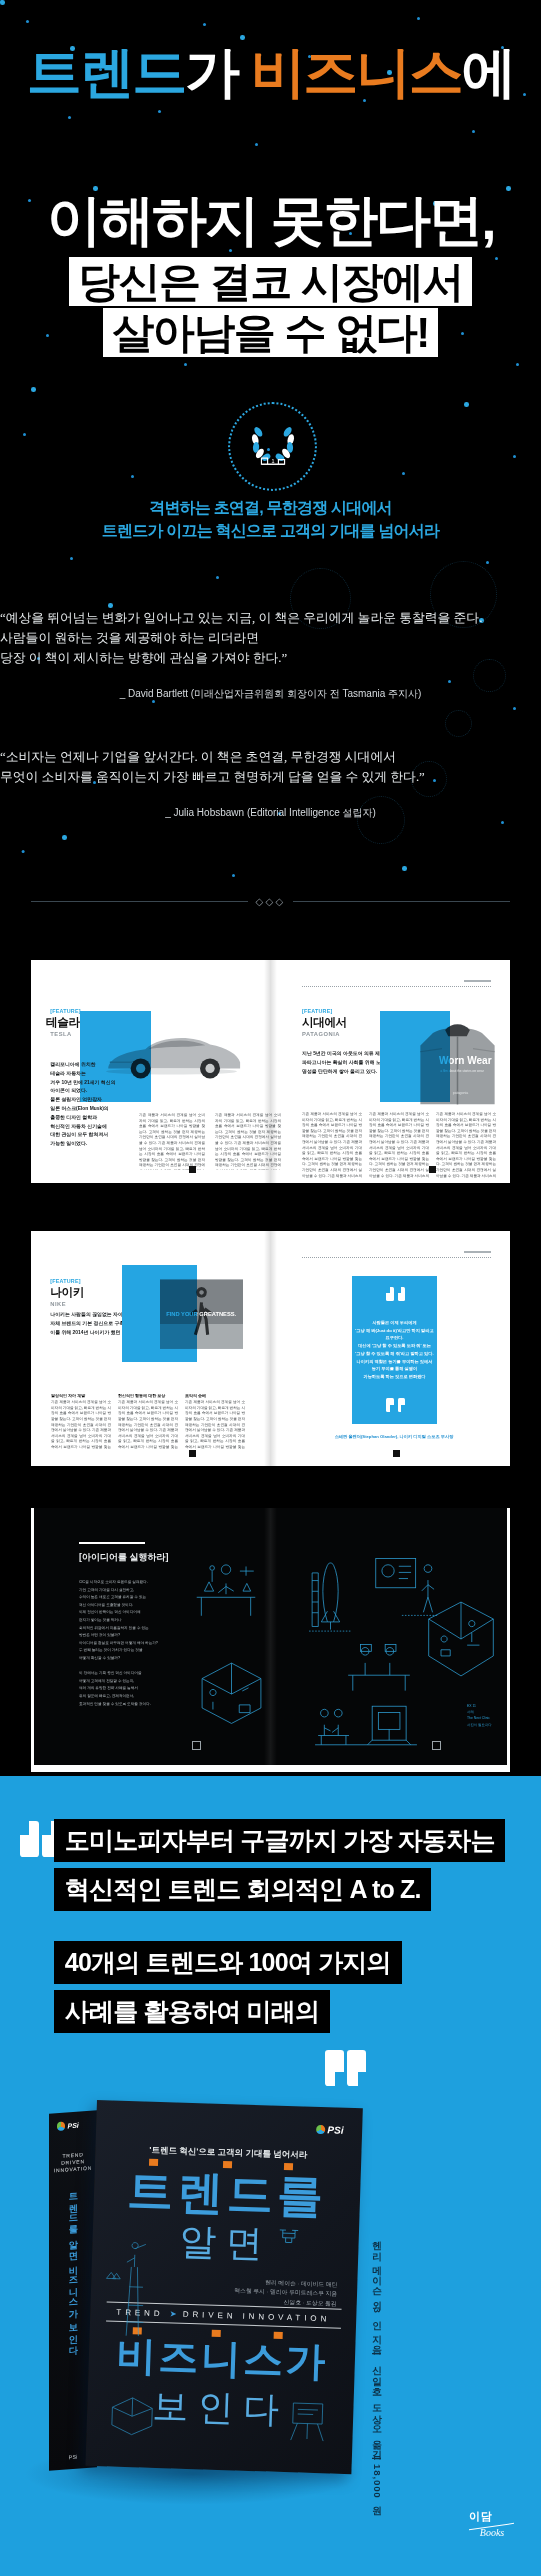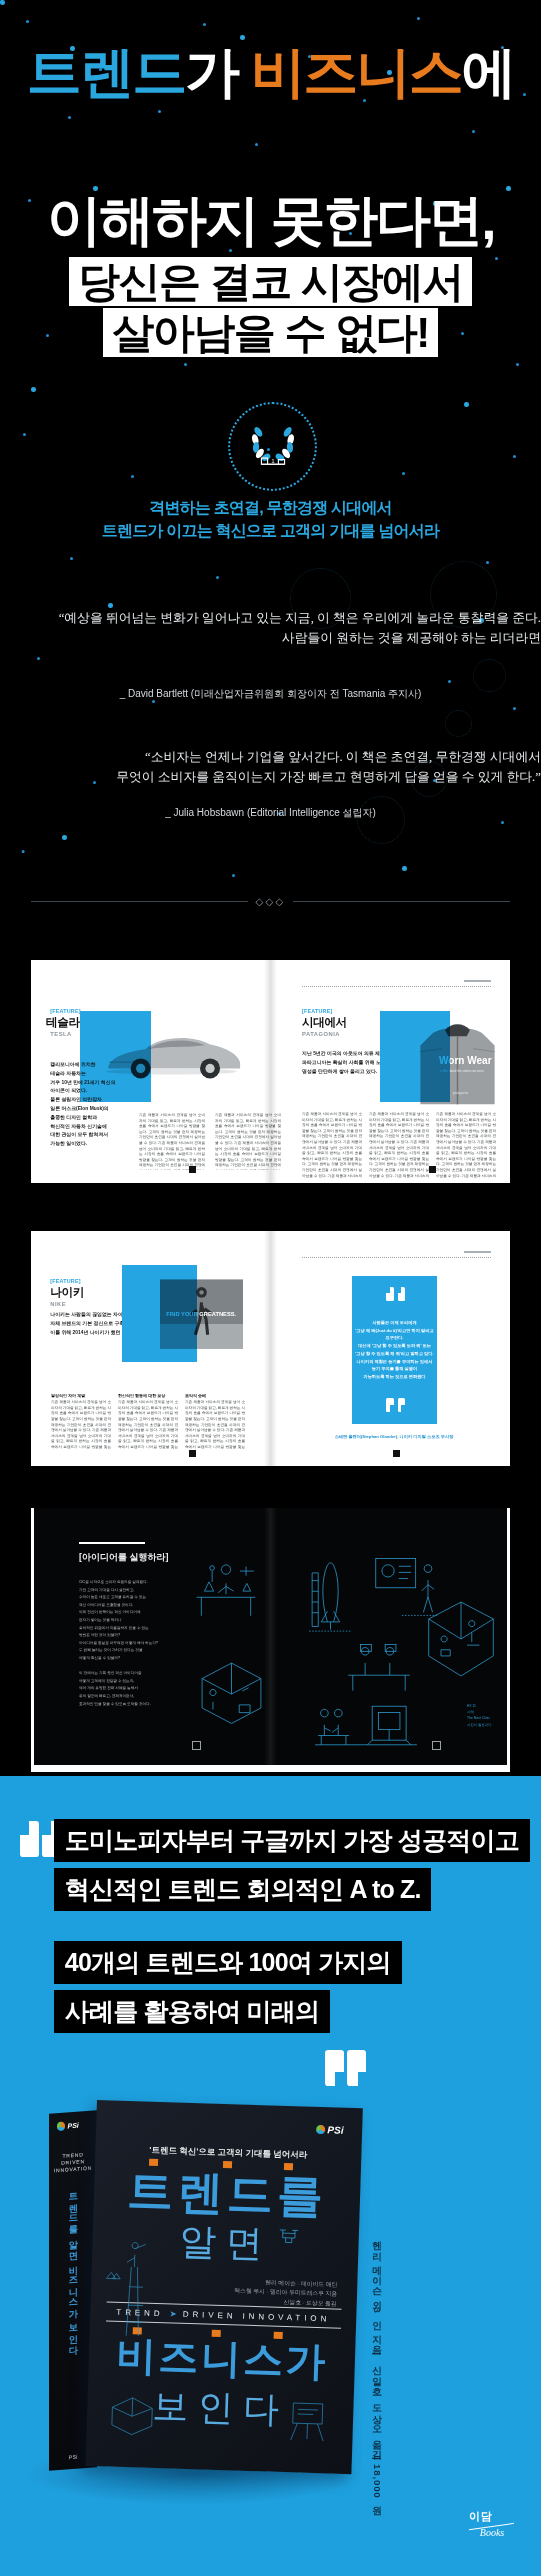--- a/index.html
+++ b/index.html
@@ -29,21 +29,21 @@
           letter-spacing:-2.3px;color:#fff;white-space:nowrap;}
   .h-blue{color:#2BA7E0;} .h-orange{color:#E97B1F;}
   .h-box{left:0;width:541px;text-align:center;}
   .h-box span{display:inline-block;background:#fff;color:#000;font-size:42px;font-weight:800;
               letter-spacing:-1.5px;padding:1.5px 9.3px;line-height:46px;}
   .emblem{left:228px;top:402px;width:85px;height:85px;border:2.3px dotted #2BA7E0;border-radius:50%;
           display:flex;align-items:center;justify-content:center;}
   .subtitle{left:0;top:495px;width:541px;text-align:center;color:#2BA7E0;font-weight:800;
             font-size:16px;line-height:23px;letter-spacing:-0.8px;}
   .doodle{position:absolute;border:0.8px dotted #17455e;border-radius:50%;opacity:.55;}
-  .quote{left:0;width:541px;text-align:right;color:#E9EDEF;
+  .quote{left:0;width:541px;text-align:left;color:#E9EDEF;
          font-family:"Liberation Serif","DejaVu Serif",serif;font-size:12.8px;line-height:20px;}
   .attr{left:0;width:541px;text-align:center;color:#D6DBDF;font-size:10px;}
   .divider{left:31px;top:901px;width:479px;border-top:0.8px solid #3A4750;}
   .divider-dia{left:0;top:894px;width:541px;text-align:center;}
   .divider-dia span{background:#000;padding:0 7.7px;color:#8A949B;font-size:10px;letter-spacing:2.3px;}
   .preview{left:0;top:914px;width:541px;text-align:center;color:#2BA7E0;font-size:19.3px;
            letter-spacing:0.8px;font-weight:400;}
 
   
   .spread{position:absolute;left:31px;width:479px;background:#fff;box-sizing:border-box;}
@@ -171,20 +171,21 @@
   <div class="doodle" style="left:290px;top:568px;width:59px;height:59px"></div>
   <div class="doodle" style="left:430px;top:561px;width:65px;height:65px"></div>
   <div class="doodle" style="left:473px;top:659px;width:31px;height:31px"></div>
   <div class="doodle" style="left:445px;top:710px;width:25px;height:25px"></div>
   <div class="doodle" style="left:411px;top:761px;width:34px;height:34px"></div>
   <div class="doodle" style="left:357px;top:796px;width:46px;height:46px"></div>
 
   <div class="abs quote" style="top:608px">
     <div>“예상을 뛰어넘는 변화가 일어나고 있는 지금, 이 책은 우리에게 놀라운 통찰력을 준다.</div>
     <div>사람들이 원하는 것을 제공해야 하는 리더라면</div>
+    <div>당장 이 책이 제시하는 방향에 관심을 가져야 한다.”</div>
   </div>
   <div class="abs attr" style="top:687px">_ David Bartlett (미래산업자금위원회 회장이자 전 Tasmania 주지사)</div>
 
   <div class="abs quote" style="top:747px">
     <div>“소비자는 언제나 기업을 앞서간다. 이 책은 초연결, 무한경쟁 시대에서</div>
     <div>무엇이 소비자를 움직이는지 가장 빠르고 현명하게 답을 얻을 수 있게 한다.”</div>
   </div>
   <div class="abs attr" style="top:806px">_ Julia Hobsbawn (Editorial Intelligence 설립자)</div>
 
   <div class="abs divider"></div>
@@ -373,21 +374,21 @@
 사진이 필요하다</div>
     <div class="abs pgmark outline" style="left:158px;top:233px"></div>
     <div class="abs pgmark outline" style="left:398px;top:233px"></div>
   </div>
 
   <div class="abs bluezone" style="--qbg:#1EA0DE">
     <div class="qmark lg open" style="position:absolute;left:20px;top:45px">
         <i></i>
         <i></i>
       </div>
-    <div class="blurb-line" style="left:54px;top:43px"><span>도미노피자부터 구글까지 가장 성공적이고</span></div>
+    <div class="blurb-line" style="left:54px;top:43px"><span>도미노피자부터 구글까지 가장 자동차는</span></div>
     <div class="blurb-line" style="left:54px;top:92px"><span>혁신적인 트렌드 회의적인 A to Z.</span></div>
     <div class="blurb-line" style="left:54px;top:165px"><span>40개의 트렌드와 100여 가지의</span></div>
     <div class="blurb-line" style="left:54px;top:214px"><span>사례를 활용하여 미래의</span></div>
     <div class="qmark lg close" style="position:absolute;left:325px;top:274px">
         <i></i>
         <i></i>
       </div>
 
     <div class="abs book-shadow" style="top:667px;left:23px"></div>
     <div class="abs spine" style="top:336px;left:49px">

